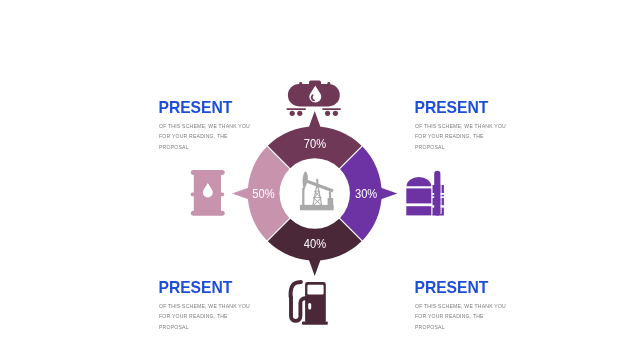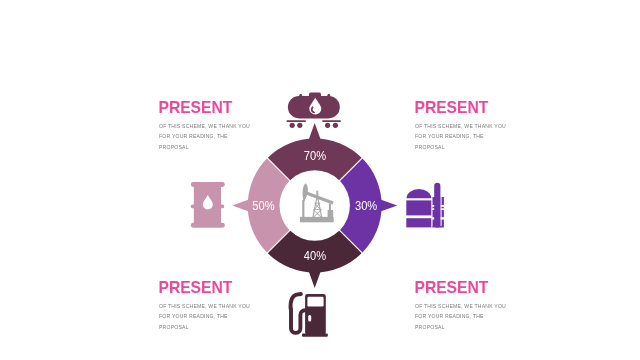--- a/index.html
+++ b/index.html
@@ -1,24 +1,24 @@
 <!DOCTYPE html>
 <html><head>
 <meta charset="utf-8">
 <title>Oil and Gas Infographic</title>
 <style>
   html,body{margin:0;padding:0;}
   body{width:640px;height:360px;background:#ffffff;overflow:hidden;
        font-family:"Liberation Sans","DejaVu Sans",sans-serif;position:relative;}
   .slide{position:absolute;left:0;top:0;width:640px;height:360px;background:#fff;}
   .textblock{position:absolute;width:130px;}
-  .tb-title{font-size:15.7px;font-weight:700;color:#ec4899;letter-spacing:-0.05px;line-height:1;}
+  .tb-title{font-size:15.7px;font-weight:700;color:#1d4ed8;letter-spacing:-0.05px;line-height:1;}
   .tb-body{margin-top:5.6px;}
   .tb-body div{font-size:6px;color:#7b7b7b;letter-spacing:0.24px;line-height:10.55px;white-space:nowrap;transform:scaleX(0.85);transform-origin:left center;}
-  .stage{position:absolute;left:0;top:12px;width:640px;height:253px;}
+  .stage{position:absolute;left:0;top:0;width:640px;height:253px;}
   svg{display:block;overflow:visible;}
 </style>
 </head>
 <body>
 
 <div class="slide">
 
   <div class="stage">
     <svg width="640" height="360" viewBox="0 0 640 360" xmlns="http://www.w3.org/2000/svg">
 

